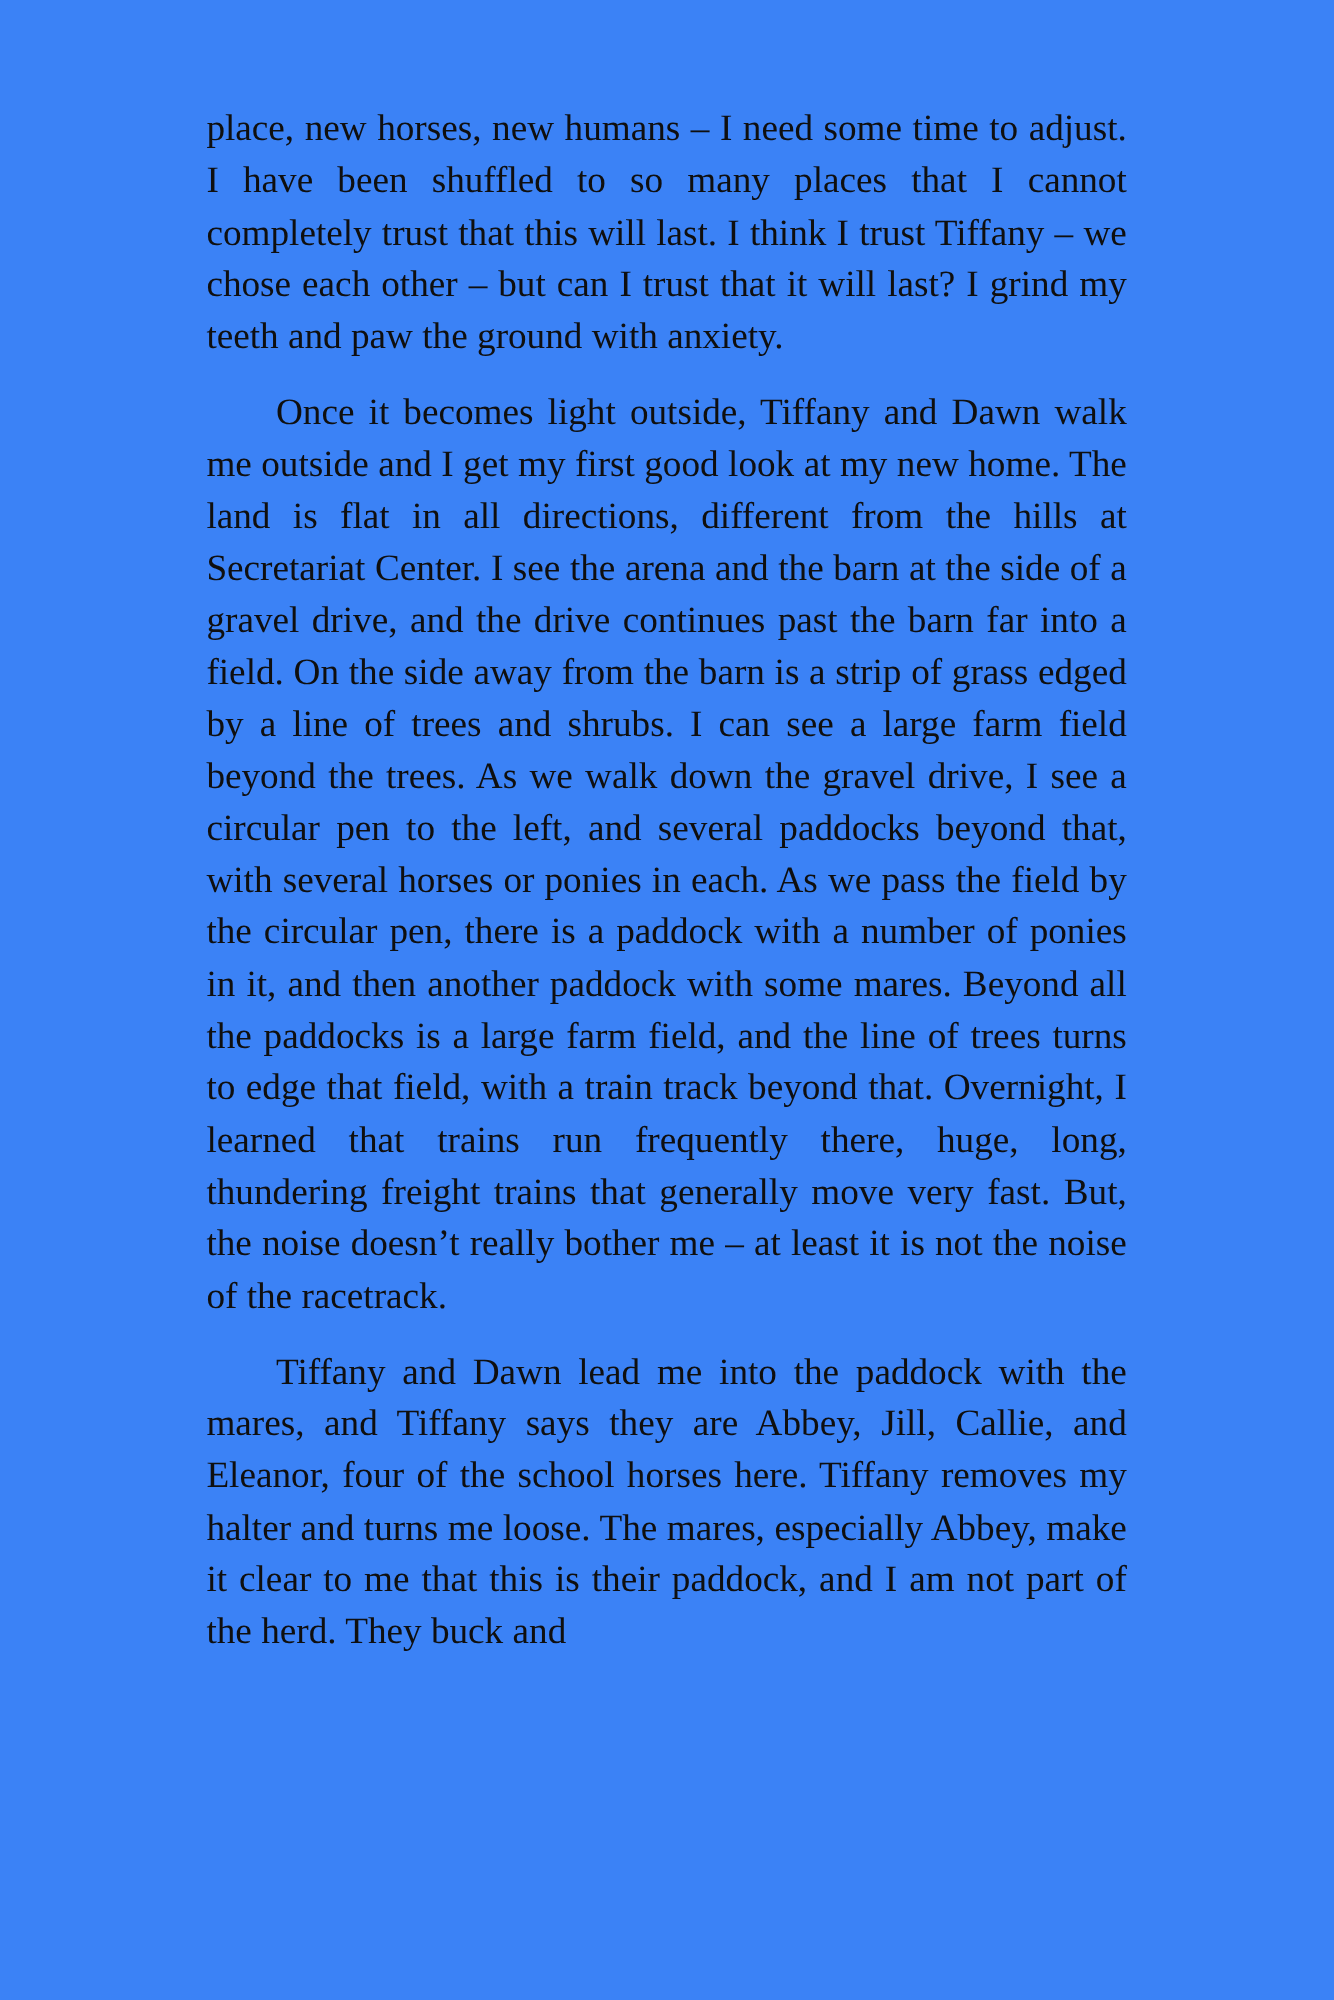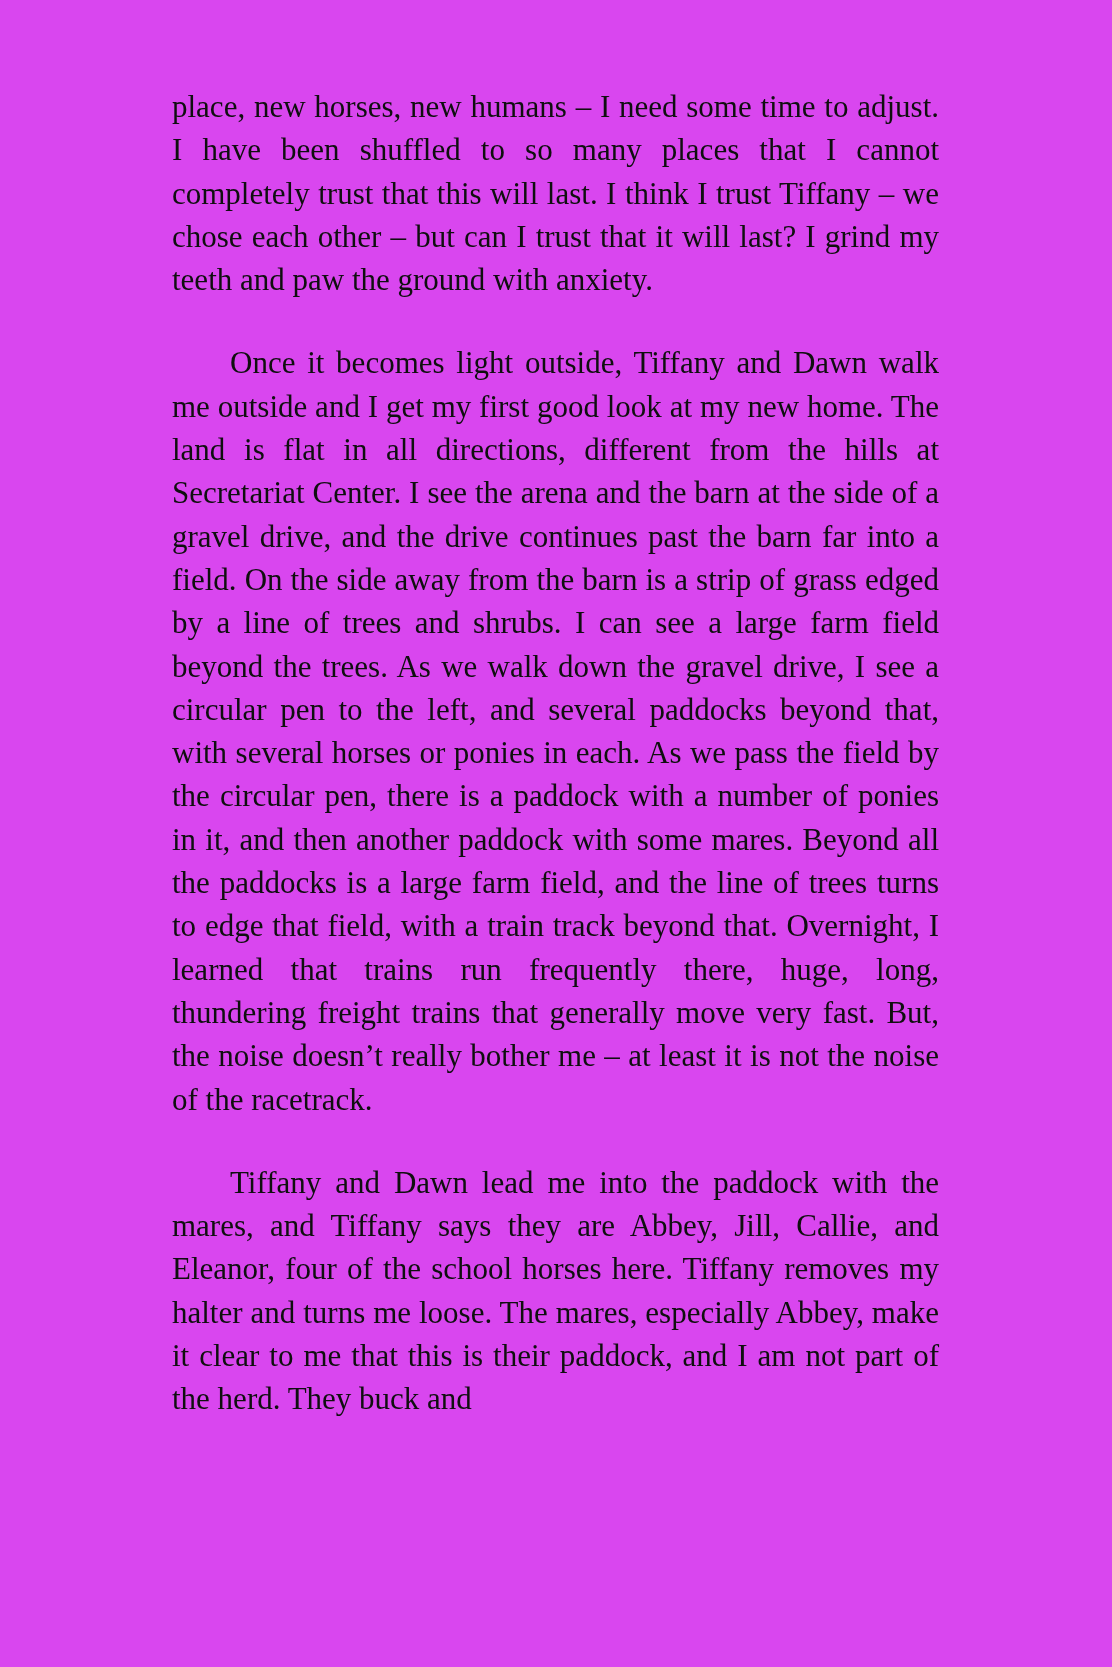--- a/index.html
+++ b/index.html
@@ -9,36 +9,35 @@
   body {
     width: 1112px;
     height: 1667px;
     background: #ffffff;
     overflow: hidden;
   }
   .page {
     box-sizing: border-box;
     width: 1112px;
     height: 1667px;
-    background: #d946ef;
+    background: #3b82f6;
     padding: 85px 173px 0 172px;
   }
   .text-block p {
     font-family: "Liberation Serif", serif;
     font-size: 31px;
     line-height: 43.3px;
     color: #0f0f0f;
     text-align: justify;
     margin: 0 0 20px 0;
     -webkit-hyphens: none;
     hyphens: none;
   }
   .text-block p.indent {
     text-indent: 58px;
-    margin-top: 40px;
   }
 </style>
 </head>
 <body>
 
 <div class="page">
   <div class="text-block">
     <p>place, new horses, new humans – I need some time to adjust. I have been shuffled to so many places that I cannot completely trust that this will last. I think I trust Tiffany – we chose each other – but can I trust that it will last? I grind my teeth and paw the ground with anxiety.</p>
     <p class="indent">Once it becomes light outside, Tiffany and Dawn walk me outside and I get my first good look at my new home. The land is flat in all directions, different from the hills at Secretariat Center. I see the arena and the barn at the side of a gravel drive, and the drive continues past the barn far into a field. On the side away from the barn is a strip of grass edged by a line of trees and shrubs. I can see a large farm field beyond the trees. As we walk down the gravel drive, I see a circular pen to the left, and several paddocks beyond that, with several horses or ponies in each. As we pass the field by the circular pen, there is a paddock with a number of ponies in it, and then another paddock with some mares. Beyond all the paddocks is a large farm field, and the line of trees turns to edge that field, with a train track beyond that. Overnight, I learned that trains run frequently there, huge, long, thundering freight trains that generally move very fast. But, the noise doesn’t really bother me – at least it is not the noise of the racetrack.</p>
     <p class="indent">Tiffany and Dawn lead me into the paddock with the mares, and Tiffany says they are Abbey, Jill, Callie, and Eleanor, four of the school horses here. Tiffany removes my halter and turns me loose. The mares, especially Abbey, make it clear to me that this is their paddock, and I am not part of the herd. They buck and</p>

